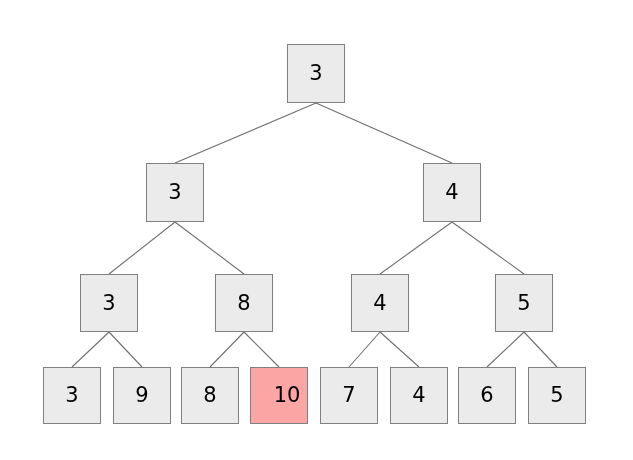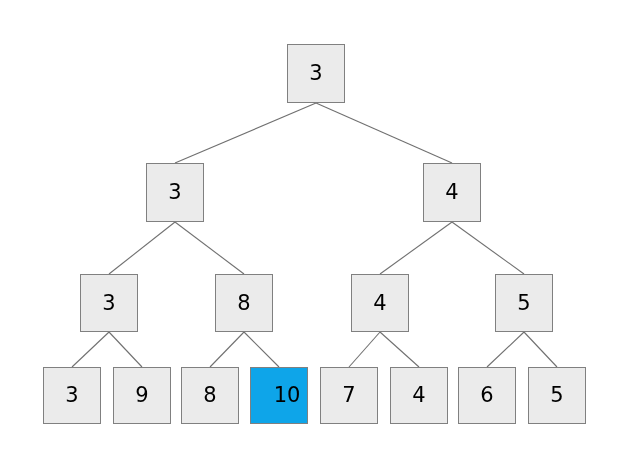--- a/index.html
+++ b/index.html
@@ -89,21 +89,21 @@
       </div>
       <div class="tree-node" style="left: 43px; top: 367px; width: 58px; height: 57px; background: rgb(235, 235, 235); border-color: rgb(128, 128, 128);">
         <span class="node-label" style="color: rgb(0, 0, 0);">3</span>
       </div>
       <div class="tree-node" style="left: 113px; top: 367px; width: 58px; height: 57px; background: rgb(235, 235, 235); border-color: rgb(128, 128, 128);">
         <span class="node-label" style="color: rgb(0, 0, 0);">9</span>
       </div>
       <div class="tree-node" style="left: 181px; top: 367px; width: 58px; height: 57px; background: rgb(235, 235, 235); border-color: rgb(128, 128, 128);">
         <span class="node-label" style="color: rgb(0, 0, 0);">8</span>
       </div>
-      <div class="tree-node" style="left: 250px; top: 367px; width: 58px; height: 57px; background: #0ea5e9; border-color: rgb(128, 128, 128); padding-left: 16px;">
+      <div class="tree-node" style="left: 250px; top: 367px; width: 58px; height: 57px; background: #fca5a5; border-color: rgb(128, 128, 128); padding-left: 16px;">
         <span class="node-label" style="color: rgb(0, 0, 0);">10</span>
       </div>
       <div class="tree-node" style="left: 320px; top: 367px; width: 58px; height: 57px; background: rgb(235, 235, 235); border-color: rgb(128, 128, 128);">
         <span class="node-label" style="color: rgb(0, 0, 0);">7</span>
       </div>
       <div class="tree-node" style="left: 390px; top: 367px; width: 58px; height: 57px; background: rgb(235, 235, 235); border-color: rgb(128, 128, 128);">
         <span class="node-label" style="color: rgb(0, 0, 0);">4</span>
       </div>
       <div class="tree-node" style="left: 458px; top: 367px; width: 58px; height: 57px; background: rgb(235, 235, 235); border-color: rgb(128, 128, 128);">
         <span class="node-label" style="color: rgb(0, 0, 0);">6</span>

